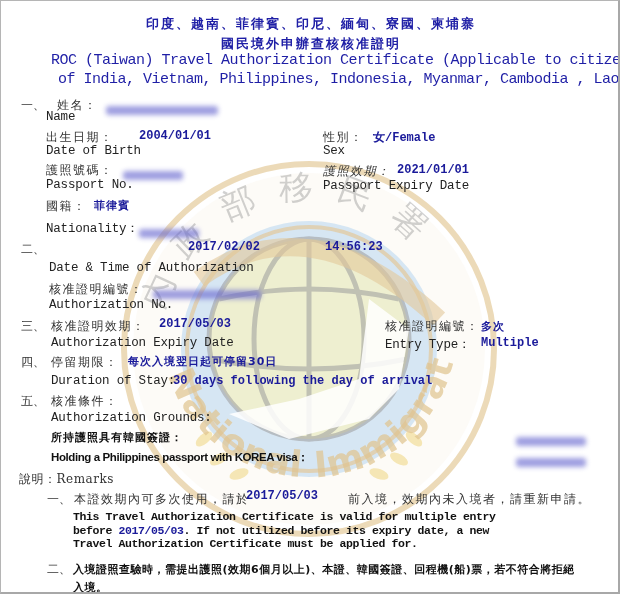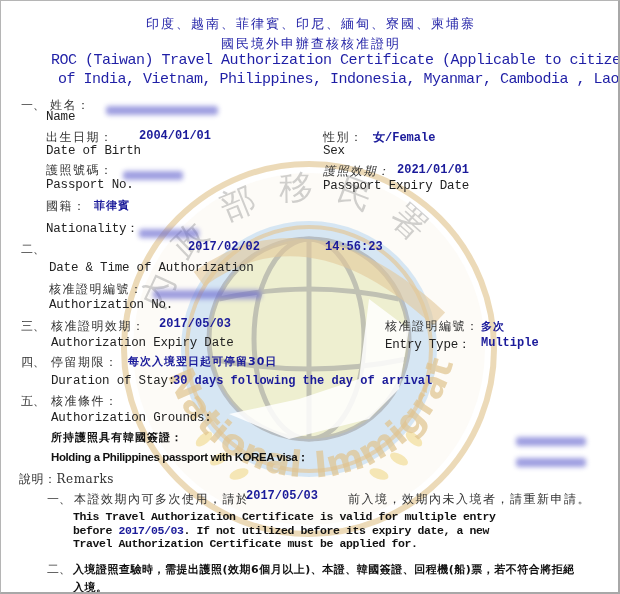--- a/index.html
+++ b/index.html
@@ -11,21 +11,21 @@
     .seal { position: absolute; left: 118px; top: 158px; width: 380px; height: 380px; pointer-events: none; }
     .seal svg { width: 100%; height: 100%; }
 
     .abs { position: absolute; white-space: nowrap; }
     .zh { font-family: "DejaVu Serif", "Liberation Serif", serif; font-size: 12px; letter-spacing: 1.5px; color: #333; }
     .en { font-family: "Liberation Mono", "DejaVu Sans Mono", monospace; font-size: 12.5px; color: #222; letter-spacing: -0.2px; }
     .val { font-family: "Liberation Mono", "DejaVu Sans Mono", monospace; font-size: 12px; font-weight: bold; color: #1a1a9a; }
     .valzh { font-family: "DejaVu Sans", sans-serif; font-size: 11px; font-weight: bold; color: #1a1a9a; letter-spacing: 1px; }
     .blur { display: inline-block; height: 9px; background: #6a6ad0; filter: blur(2.5px); opacity: 0.65; border-radius: 3px; }
 
-    .title-zh { font-family: "DejaVu Sans", sans-serif; font-weight: normal; font-size: 13px; color: #1f1fa6; letter-spacing: 2px; text-align: center; width: 620px; left: 0; }
+    .title-zh { font-family: "DejaVu Sans", sans-serif; font-weight: bold; font-size: 13px; color: #1f1fa6; letter-spacing: 2px; text-align: center; width: 620px; left: 0; }
     .title-en { font-family: "Liberation Mono", "DejaVu Sans Mono", monospace; font-size: 15px; color: #1f1fa6; letter-spacing: -0.5px; }
 
     .num { font-family: "DejaVu Serif", serif; font-size: 12px; color: #333; }
     .bold-zh { font-family: "DejaVu Sans", sans-serif; font-size: 11px; font-weight: bold; color: #111; letter-spacing: 1px; }
     .bold-en { font-family: Liberation Sans, sans-serif; font-size: 11.5px; font-weight: bold; color: #111; letter-spacing: -0.4px; }
     .remark-en { font-family: "Liberation Mono", "DejaVu Sans Mono", monospace; font-size: 11.5px; font-weight: bold; color: #111; line-height: 13.5px; white-space: normal; width: 440px; letter-spacing: -0.4px; }
     .remark-en .d { color: #1a1a9a; }
     .remark2 { font-family: "DejaVu Sans", sans-serif; font-size: 11px; font-weight: bold; color: #111; line-height: 18px; white-space: normal; width: 510px; letter-spacing: 0.5px; }
   </style>
 </head>
@@ -69,21 +69,21 @@
       </text>
     </svg>
   </div>
 
   <div class="abs title-zh" style="top:14px;">印度、越南、菲律賓、印尼、緬甸、寮國、柬埔寨</div>
   <div class="abs title-zh" style="top:34px;">國民境外申辦查核核准證明</div>
   <div class="abs title-en" style="top:51px; left:50px;">ROC (Taiwan) Travel Authorization Certificate  (Applicable to citizens</div>
   <div class="abs title-en" style="top:70px; left:57px;">of India, Vietnam, Philippines, Indonesia, Myanmar, Cambodia , Lao)</div>
 
   <div class="abs num" style="top:96px; left:20px;">一、</div>
-  <div class="abs zh" style="top:96px; left:49px;">姓名：</div>
+  <div class="abs zh" style="top:96px; left:56px;">姓名：</div>
   <div class="abs" style="top:99px; left:105px;"><span class="blur" style="width:112px;"></span></div>
   <div class="abs en" style="top:109px; left:45px;">Name</div>
 
   <div class="abs zh" style="top:128px; left:45px;">出生日期：</div>
   <div class="abs val" style="top:128px; left:138px;text-align:center;">2004/01/01</div>
   <div class="abs en" style="top:143px; left:45px;">Date of Birth</div>
 
   <div class="abs zh" style="top:128px; left:322px;">性別：</div>
   <div class="abs val" style="top:128px; left:372px;">女/Female</div>
   <div class="abs en" style="top:143px; left:322px;">Sex</div>

